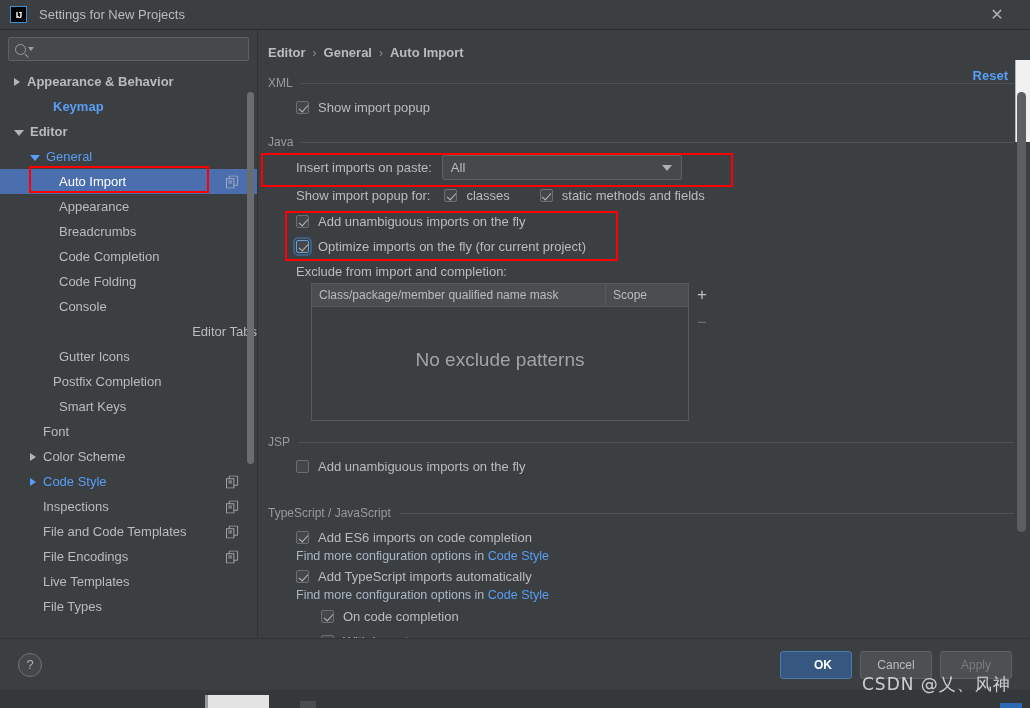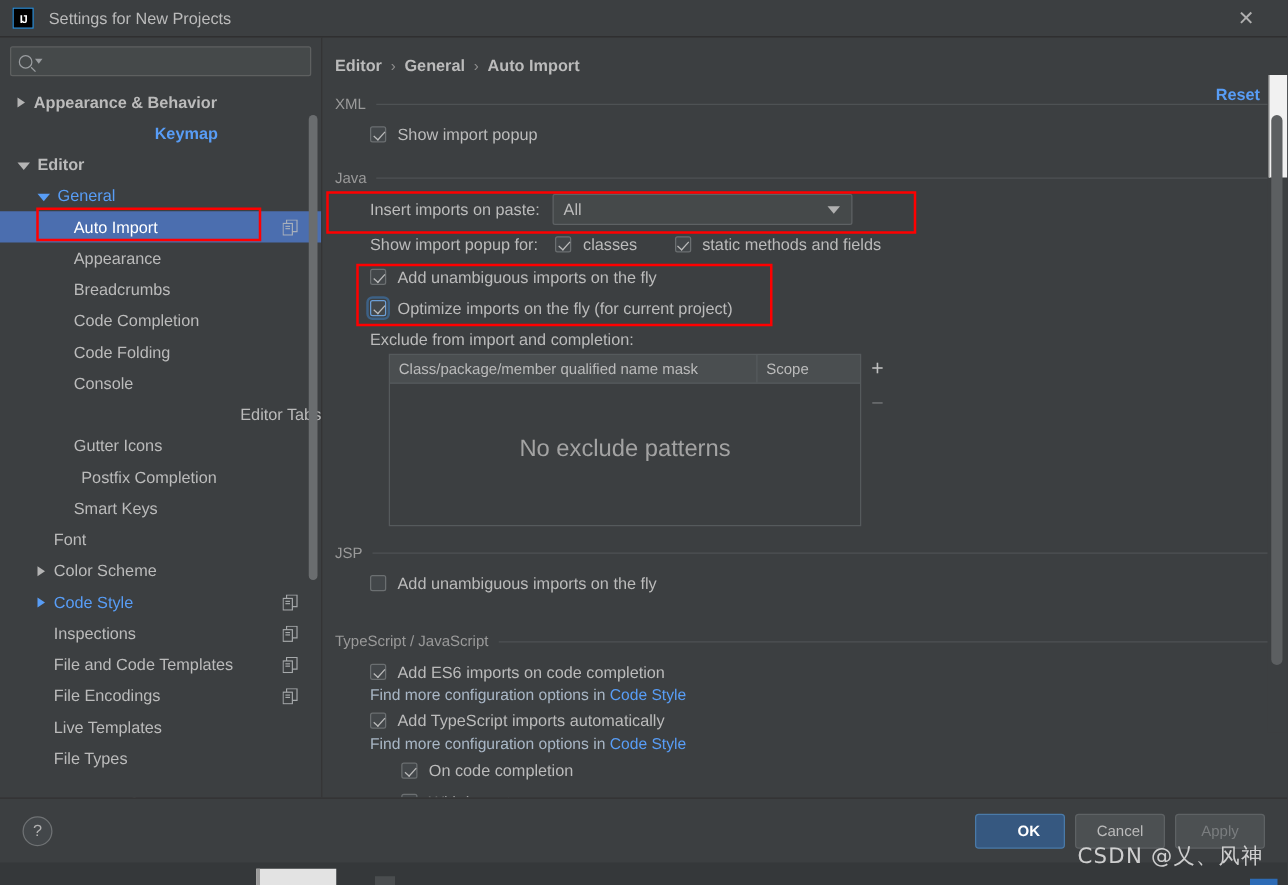--- a/index.html
+++ b/index.html
@@ -314,21 +314,21 @@
           <span class="mag"></span>
           <span class="caret"></span>
           <input id="search-input" type="text" placeholder="" style="">
         </div>
       </div>
       <div id="tree">
           <div class="tree-row bold" style="padding-left: 14px;">
             <span class="arrow"></span>
             <span>Appearance &amp; Behavior</span>
           </div>
-          <div class="tree-row bold blue" style="padding-left: 28px; justify-content: center;">
+          <div class="tree-row bold blue" style="padding-left: 40px;">
             <span class="arrow hidden blue"></span>
             <span>Keymap</span>
           </div>
           <div class="tree-row bold" style="padding-left: 14px;">
             <span class="arrow down"></span>
             <span>Editor</span>
           </div>
           <div class="tree-row blue" style="padding-left: 30px;">
             <span class="arrow down blue"></span>
             <span>General</span>
@@ -364,21 +364,21 @@
             <span>Console</span>
           </div>
           <div class="tree-row" style="padding-left: 66px; justify-content: flex-end;">
             <span class="arrow hidden"></span>
             <span>Editor Tabs</span>
           </div>
           <div class="tree-row" style="padding-left: 46px;">
             <span class="arrow hidden"></span>
             <span>Gutter Icons</span>
           </div>
-          <div class="tree-row" style="padding-left: 52px;">
+          <div class="tree-row" style="padding-left: 40px;">
             <span class="arrow hidden"></span>
             <span>Postfix Completion</span>
           </div>
           <div class="tree-row" style="padding-left: 46px;">
             <span class="arrow hidden"></span>
             <span>Smart Keys</span>
           </div>
           <div class="tree-row" style="padding-left: 30px;">
             <span class="arrow hidden"></span>
             <span>Font</span>

